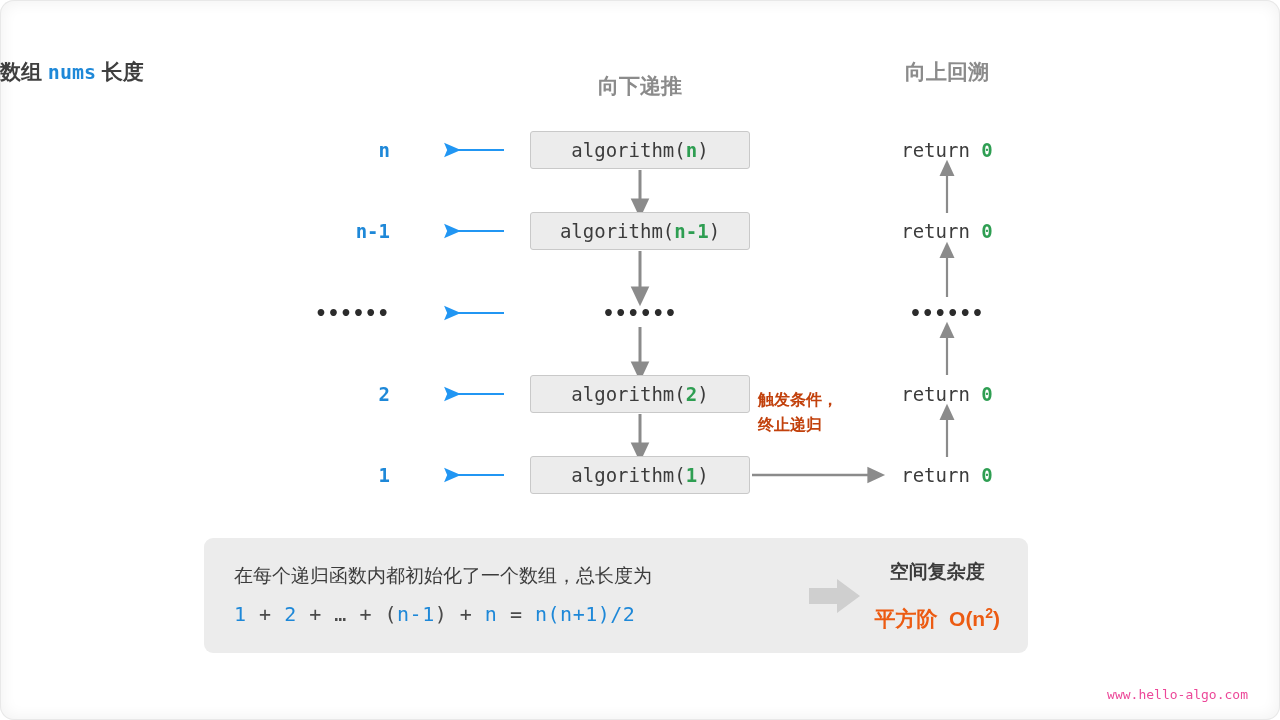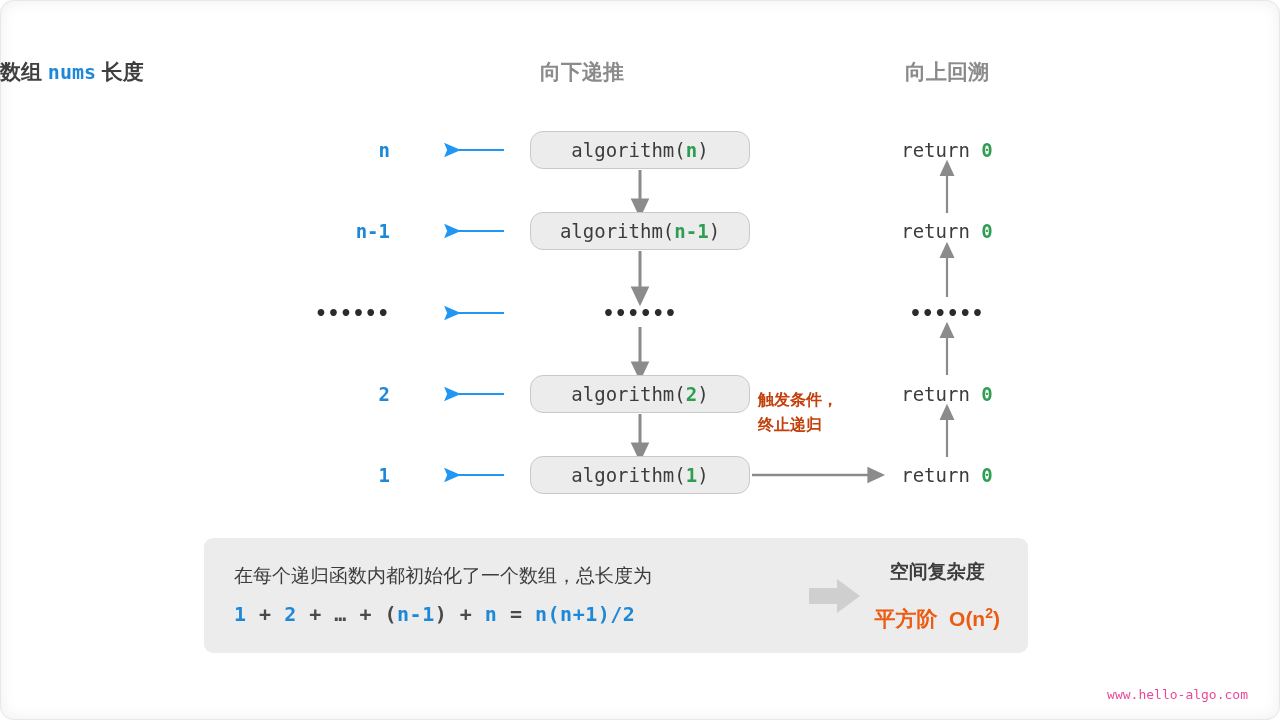--- a/index.html
+++ b/index.html
@@ -45,21 +45,21 @@
     text-align: left;
     color: #3f3f3f;
   }
   #hdr-left .mono-blue {
     font-family: "DejaVu Sans Mono", "Liberation Mono", monospace;
     color: #1e88d8;
     font-weight: bold;
     font-size: 20px;
   }
   #hdr-mid {
-    left: 540px; top: 58px; width: 200px;  font-family: Liberation Mono, monospace;
+    left: 540px; top: 72px; width: 200px; text-align: center; font-family: Liberation Mono, monospace;
   }
   #hdr-right {
     left: 847px; top: 58px; width: 200px; text-align: center;
   }
 
   
   .row {
     position: absolute;
     left: 0;
     width: 1280px;
@@ -83,21 +83,21 @@
   
   .fn-box {
     position: absolute;
     left: 530px;
     width: 220px;
     height: 38px;
     transform: translateY(-50%);
     box-sizing: border-box;
     background: #ececec;
     border: 1px solid #c9c9c9;
-    border-radius: 13px;
+    border-radius: 3px;
     display: flex;
     align-items: center;
     justify-content: center;
     font-family: "DejaVu Sans Mono", "Liberation Mono", monospace;
     font-size: 19px;
     color: #3c3c3c;
     white-space: nowrap;
   }
   .fn-box .arg { color: #2e9e52; font-weight: bold; }
 
@@ -172,21 +172,21 @@
   #summary-sentence {
     font-size: 19px;
     color: #3c3c3c;
     line-height: 1.2;
     white-space: nowrap;
   }
   #summary-formula {
     margin-top: 14px;
     font-family: "DejaVu Sans Mono", "Liberation Mono", monospace;
     font-size: 20px;
-    font-weight: bold;
+    font-weight: normal;
     color: #1e88d8;
     white-space: nowrap;
     letter-spacing: 0.5px;
   }
   #summary-formula .op { color: #4a4a4a; }
   #summary-arrow {
     width: 80px;
     display: flex;
     align-items: center;
     justify-content: center;

